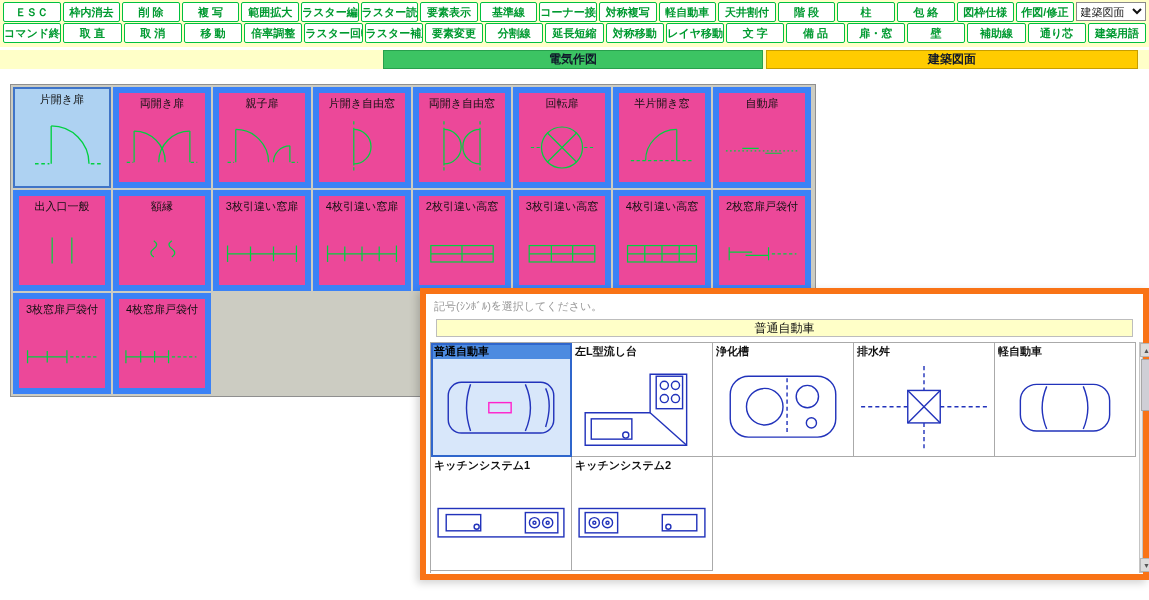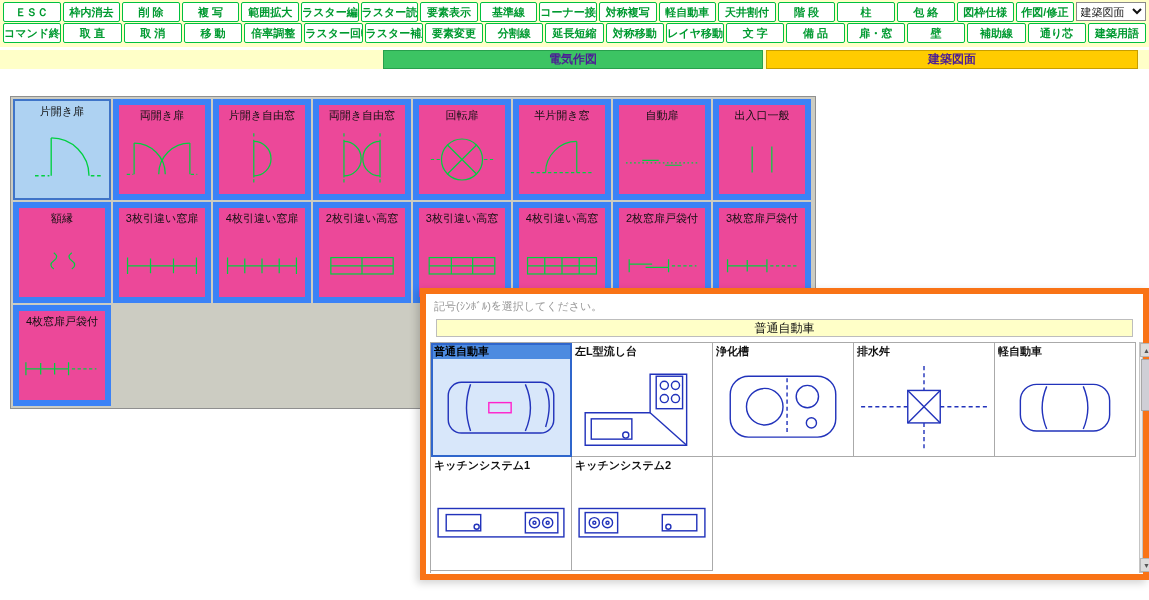--- a/index.html
+++ b/index.html
@@ -13,26 +13,26 @@
   .tb-row{display:flex;gap:2px;margin-bottom:2px;height:19px}
   .tb-btns{display:flex;gap:2px;flex:18 1 0;min-width:0}
   .tb-btn{flex:1 1 0;min-width:0;height:20px;background:#fff;border:1px solid #00C040;color:#009A30;
           font-family:inherit;font-size:11px;font-weight:bold;line-height:16px;padding:0;white-space:nowrap;
           overflow:hidden;border-radius:2px;cursor:pointer}
   select.mode{flex:1.15 1 0;height:19px;font-family:inherit;font-size:11px;border:1px solid #8a8a8a;background:#fff;color:#111}
 
   
   .tabbar{position:absolute;left:0;top:50px;width:1149px;height:19px;display:flex;background:#FFFFC8}
   .tab-spacer{width:383px;flex:0 0 auto}
-  .tab{height:19px;display:flex;align-items:center;justify-content:center;font-size:12px;font-weight:bold;color:#4c1d95;cursor:pointer}
+  .tab{height:19px;display:flex;align-items:center;justify-content:center;font-size:12px;font-weight:bold;color:#0f172a;cursor:pointer}
   .tab.green{width:380px;flex:0 0 auto;background:#3CC463;border:1px solid #27A04C;margin-right:3px}
   .tab.gold{width:372px;flex:0 0 auto;background:#FFCC00;border:1px solid #C79E00}
 
   
-  .palette{position:absolute;left:10px;top:96px;width:806px;background:#CCCCC2;border:1px solid #8f8f8f;
+  .palette{position:absolute;left:10px;top:84px;width:806px;background:#CCCCC2;border:1px solid #8f8f8f;
            padding:2px;display:flex;flex-wrap:wrap;gap:2px;align-content:flex-start;height:313px}
   .pcell{width:98px;height:101px;background:#ec4899;border:6px solid #3b82f6;display:flex;flex-direction:column;cursor:pointer}
   .pcell.sel{background:#AED2F2;border:2px solid #3F74C8}
   .plabel{height:20px;line-height:20px;text-align:center;font-size:11px;color:#111;overflow:hidden;white-space:nowrap}
   .pbody{flex:1;padding:2px;display:flex}
   .pbody svg{width:100%;height:100%}
 
   
   .dialog{position:absolute;left:420px;top:288px;width:729px;height:292px;background:#fff;border:6px solid #f97316;
           box-shadow:-3px 3px 8px rgba(0,0,0,.18);z-index:10}
@@ -144,20 +144,31 @@
         <div class="pbody">
           <svg class="sym g" viewBox="0 0 100 72" preserveAspectRatio="xMidYMid meet">
             <path d="M16 16 V54 M84 16 V54"></path>
             <path d="M16 16 A38 38 0 0 1 54 54"></path>
             <path d="M84 16 A38 38 0 0 0 46 54"></path>
             <path class="d" d="M7 54 H15 M85 54 H93"></path>
           </svg>
         </div>
       </div>
       <div class="pcell">
+        <div class="plabel">親子扉</div>
+        <div class="pbody">
+          <svg class="sym g" viewBox="0 0 100 72" preserveAspectRatio="xMidYMid meet">
+            <path d="M18 14 V54 M84 34 V54"></path>
+            <path d="M18 14 A40 40 0 0 1 58 54"></path>
+            <path d="M84 34 A20 20 0 0 0 64 54"></path>
+            <path class="d" d="M8 54 H16 M86 54 H94"></path>
+          </svg>
+        </div>
+      </div>
+      <div class="pcell">
         <div class="plabel">片開き自由窓</div>
         <div class="pbody">
           <svg class="sym g" viewBox="0 0 100 72" preserveAspectRatio="xMidYMid meet">
             <path d="M40 12 V58"></path>
             <path d="M40 14 A21 21 0 0 1 40 56"></path>
             <path class="d" d="M40 4 V10 M40 60 V66"></path>
           </svg>
         </div>
       </div>
       <div class="pcell">

